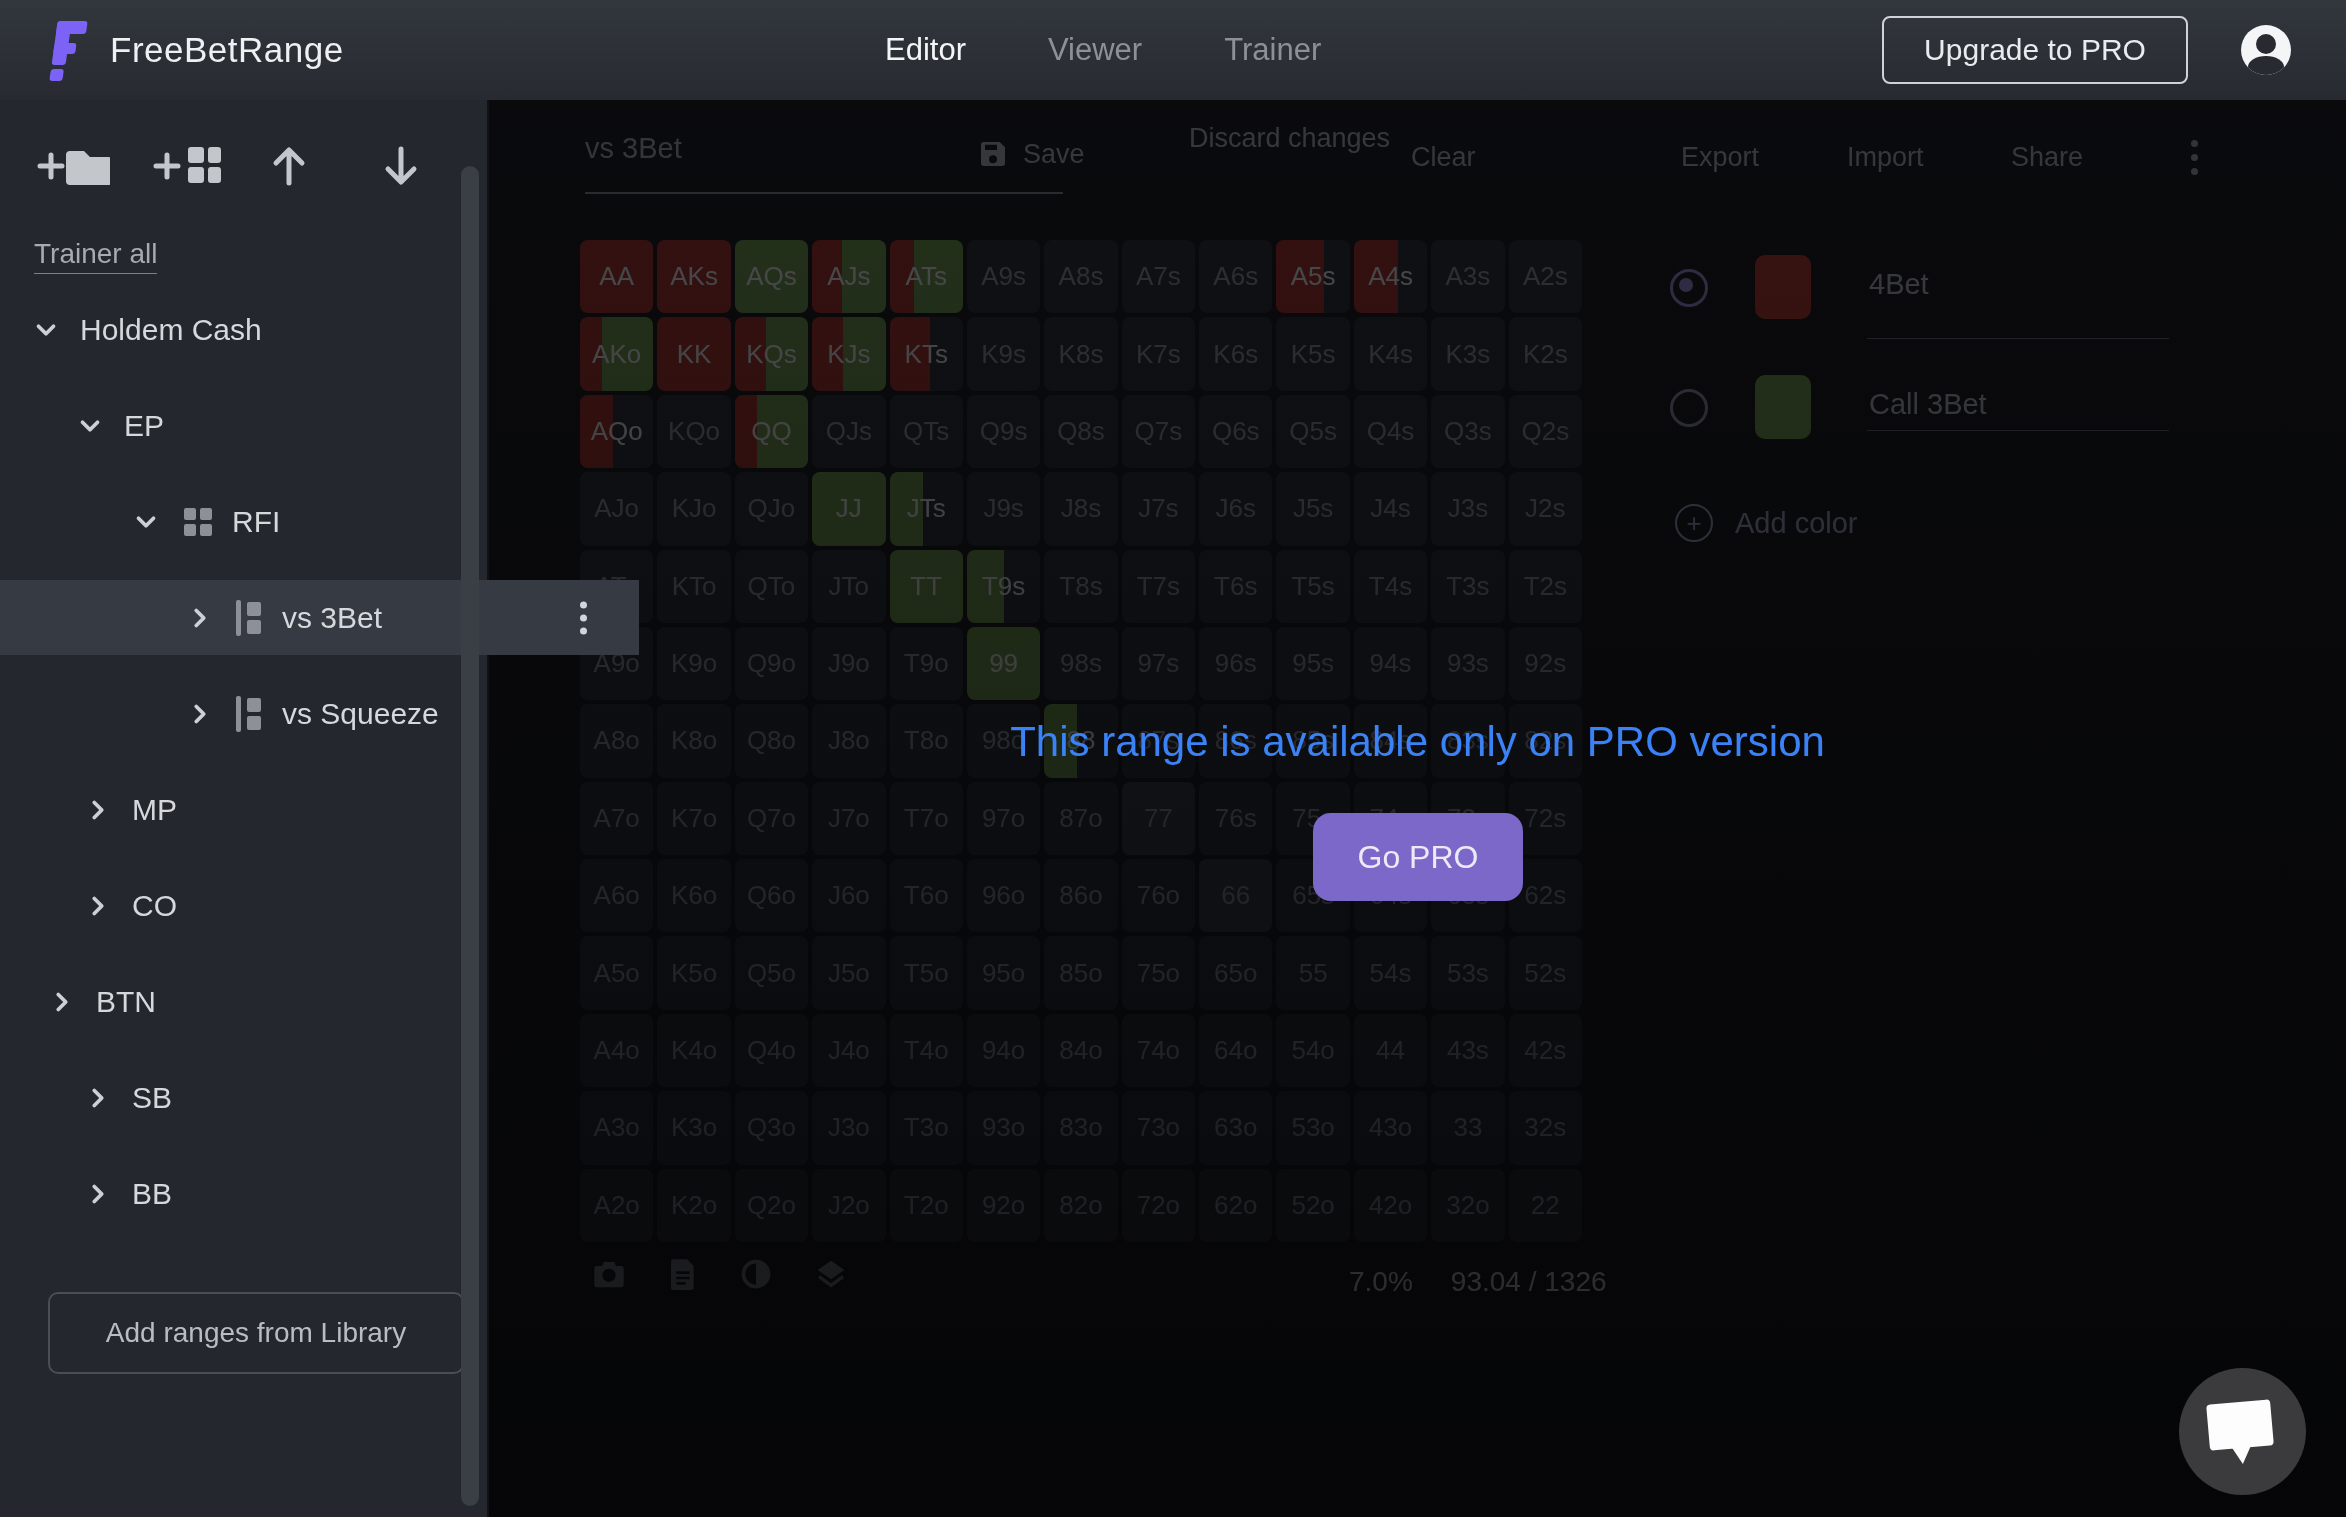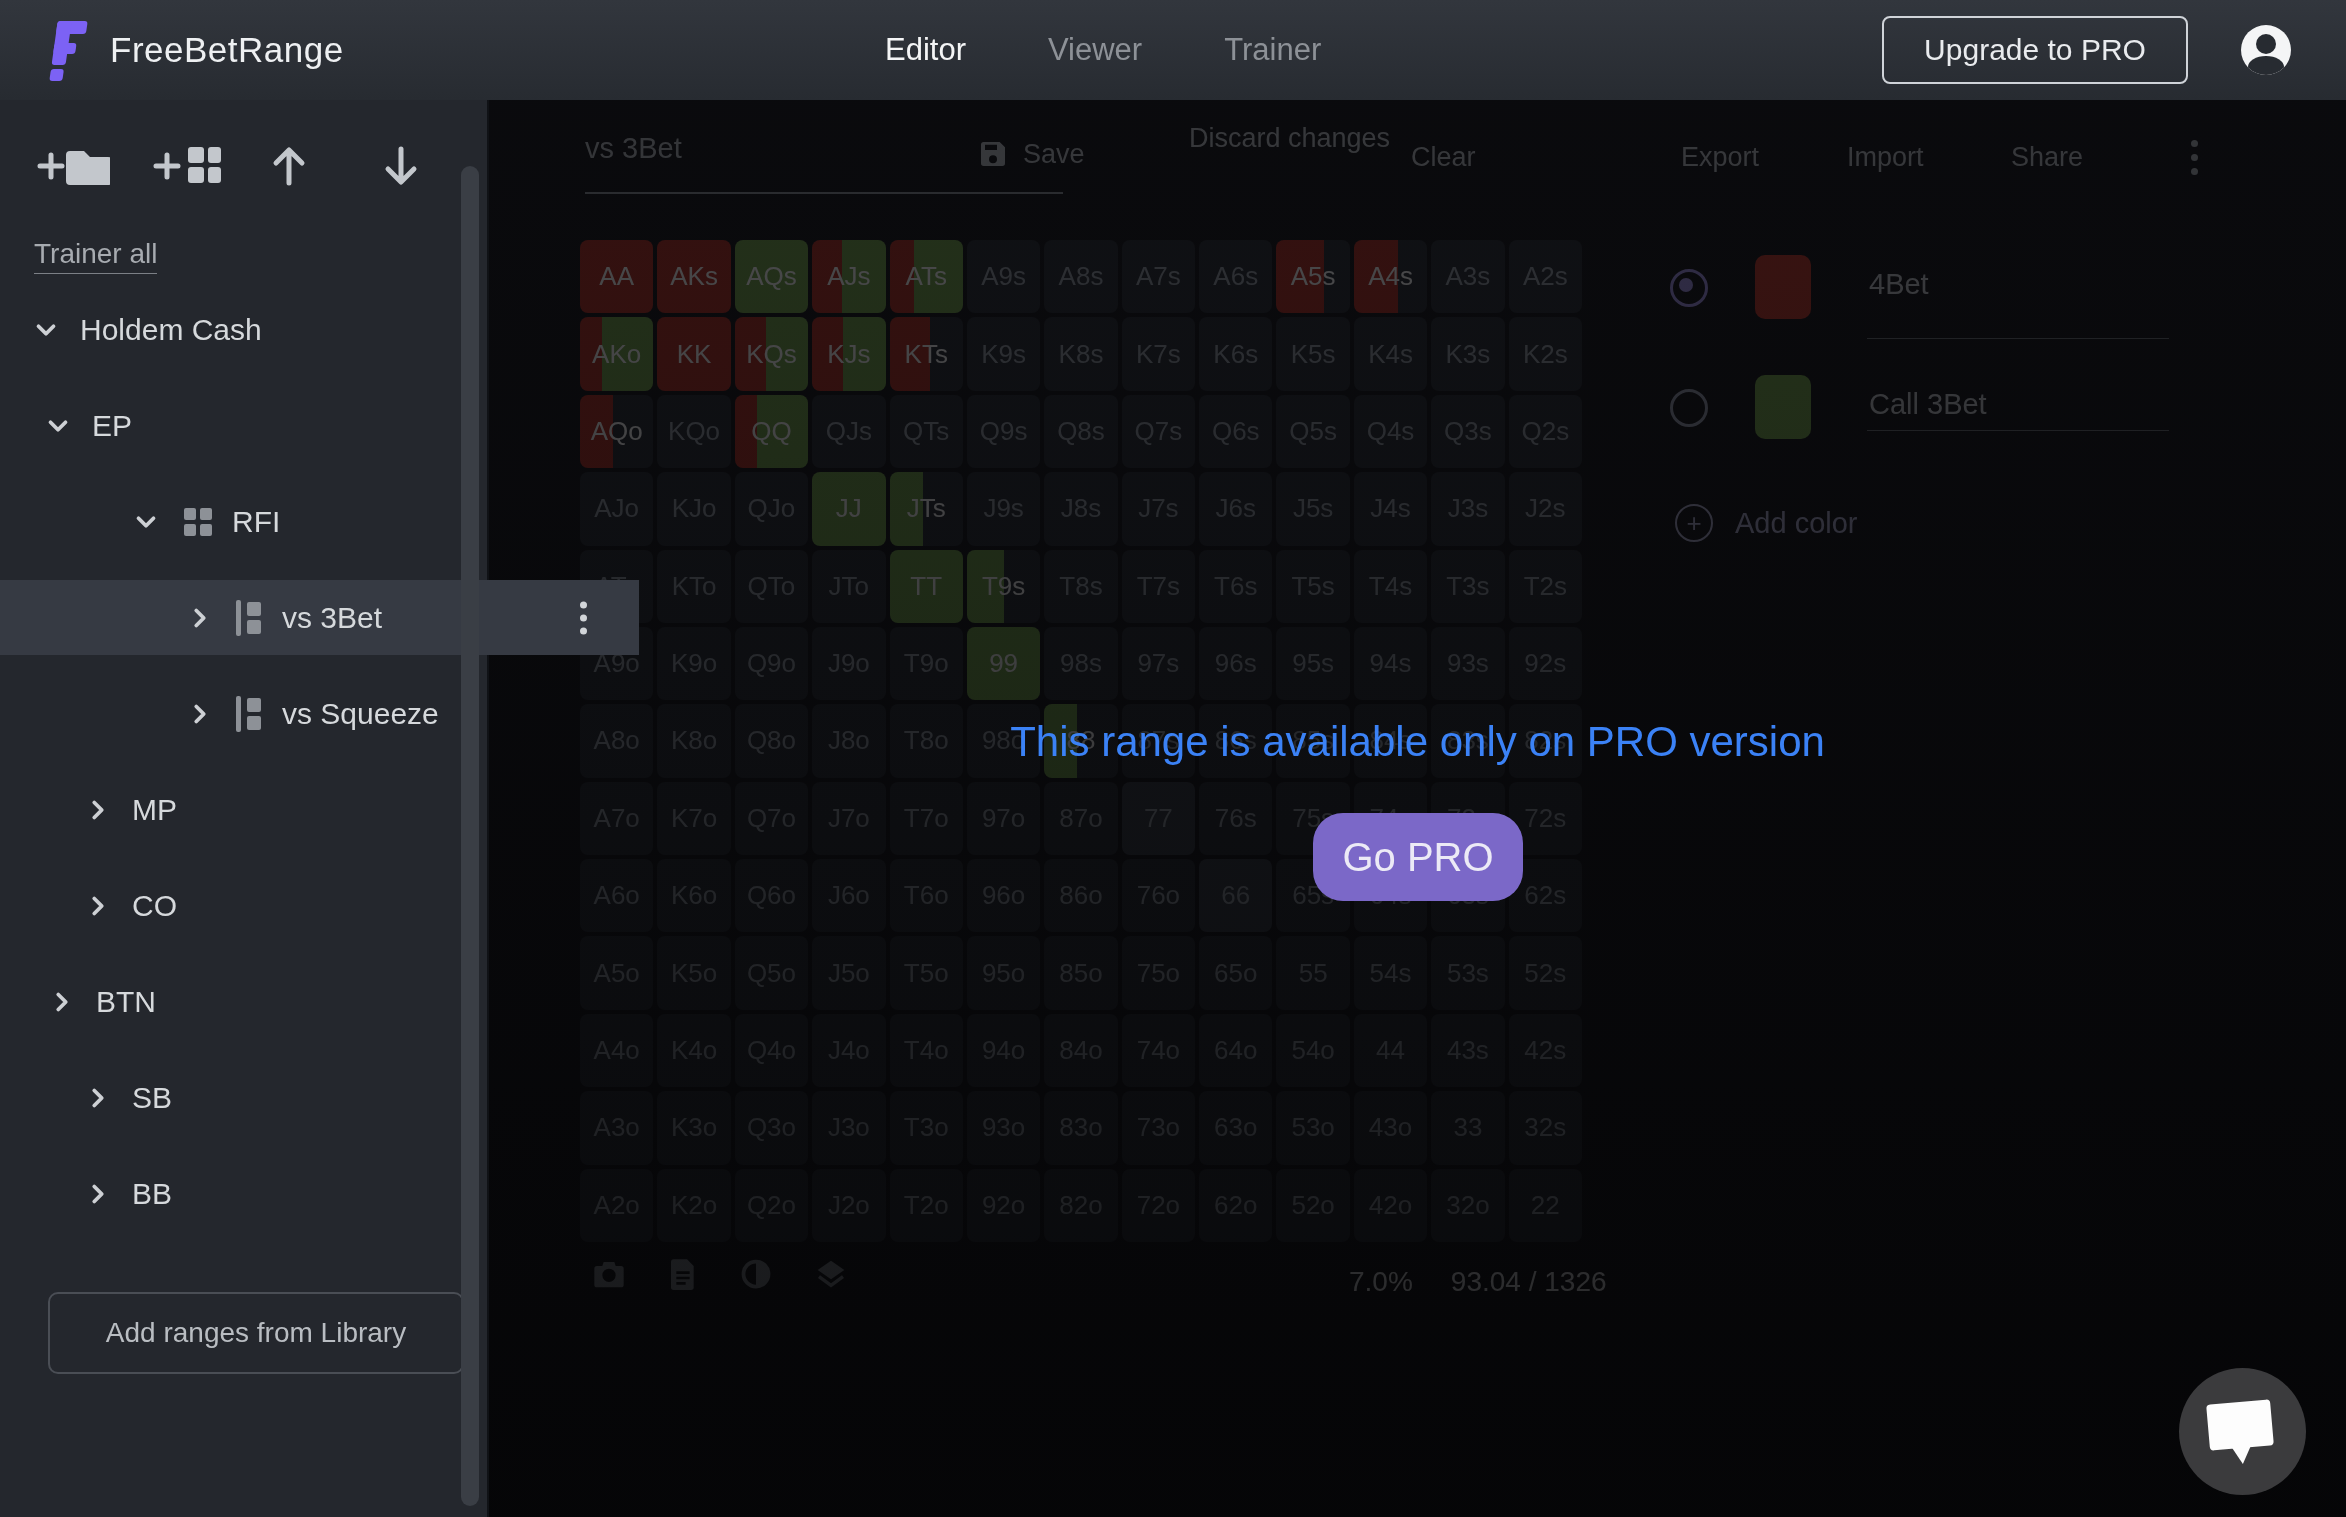--- a/index.html
+++ b/index.html
@@ -80,21 +80,21 @@
       display:flex;align-items:center;justify-content:center;font-size:26px;line-height:1;}
 
   
   #grid-tools{position:absolute;left:104px;top:1158px;display:flex;gap:44px;align-items:center;color:#868c94;}
   #stats{position:absolute;left:860px;top:1166px;display:flex;gap:38px;font-size:28px;color:#e8eaed;}
 
   
   #pro-message{position:absolute;left:0;top:618px;width:100%;text-align:center;z-index:6;
       font-size:42px;color:#3b82f6;}
   #go-pro{position:absolute;left:824px;top:713px;width:210px;height:88px;z-index:6;
-      background:#7b68c8;border:none;border-radius:30px;color:#eceaf6;font-size:40px;
+      background:#7b68c8;border:none;border-radius:18px;color:#eceaf6;font-size:32px;
       display:flex;align-items:center;justify-content:center;}
   #chat-fab{position:absolute;left:1690px;top:1268px;width:127px;height:127px;border-radius:50%;
       background:#3b3b3d;z-index:7;}
   #chat-fab .bubble{position:absolute;left:29px;top:34px;width:64px;height:46px;background:#fdfdfd;
       border-radius:4px;transform:rotate(-5deg);}
   #chat-fab .tail{position:absolute;left:52px;top:76px;width:0;height:0;transform:rotate(-5deg);
       border-left:11px solid transparent;border-right:11px solid transparent;border-top:20px solid #fdfdfd;}
 </style>
 </head>
 <body>
@@ -164,21 +164,21 @@
   <div id="collapse-all">Trainer all</div>
   <div id="tree">
       <div class="tree-row" style="padding-left: 28px;">
         <span class="tree-chevron">
           <svg width="30" height="30" viewBox="0 0 24 24">
             <path fill="none" stroke="#cdd0d4" stroke-width="3" stroke-linecap="round" stroke-linejoin="round" d="M6 9 L12 15 L18 9"></path>
           </svg>
         </span>
         <span class="tree-label">Holdem Cash</span>
       </div>
-      <div class="tree-row" style="padding-left: 40px;">
+      <div class="tree-row" style="padding-left: 72px;">
         <span class="tree-chevron">
           <svg width="30" height="30" viewBox="0 0 24 24">
             <path fill="none" stroke="#cdd0d4" stroke-width="3" stroke-linecap="round" stroke-linejoin="round" d="M6 9 L12 15 L18 9"></path>
           </svg>
         </span>
         <span class="tree-label">EP</span>
       </div>
       <div class="tree-row" style="padding-left: 128px;">
         <span class="tree-chevron">
           <svg width="30" height="30" viewBox="0 0 24 24">

